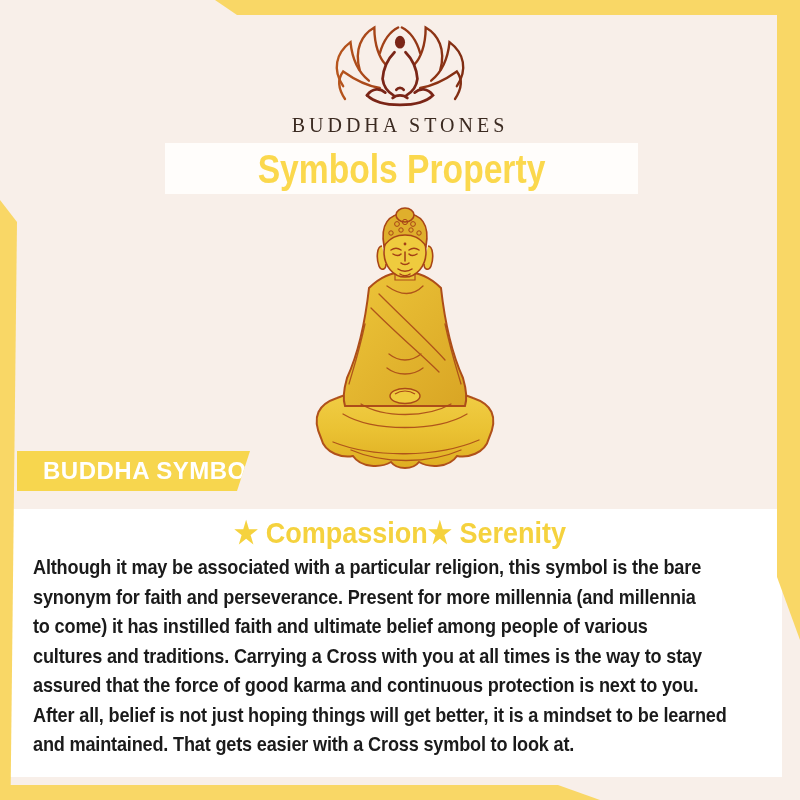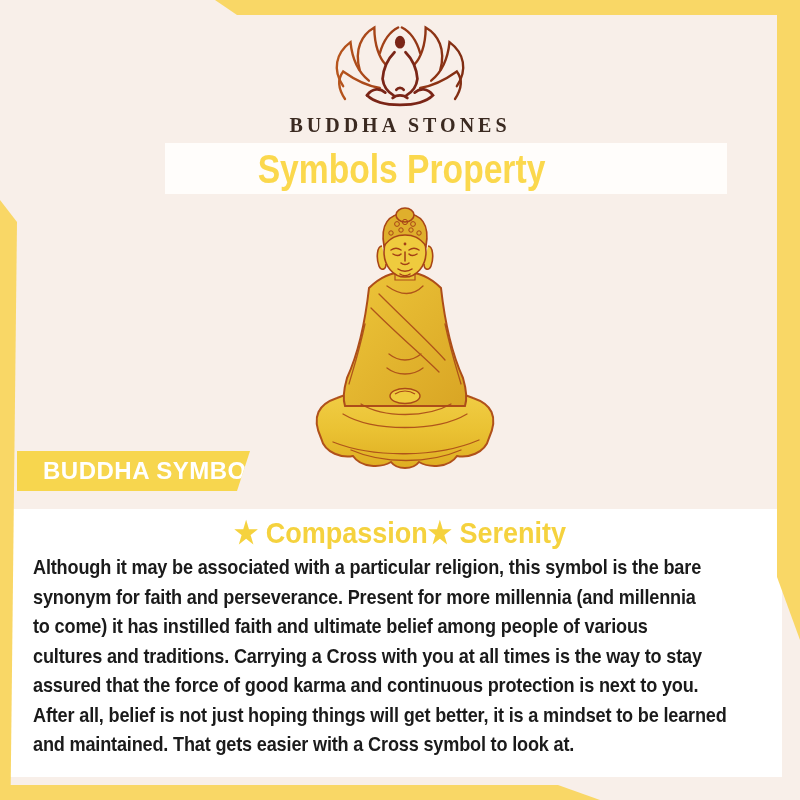--- a/index.html
+++ b/index.html
@@ -15,25 +15,25 @@
   .decor-right-strip{left:777px;top:0;width:23px;height:640px;background:#F9D766;
     clip-path:polygon(0 0,100% 0,100% 100%,0 577px);z-index:3;}
   .decor-left-strip{left:0;top:200px;width:17px;height:600px;background:#F9D766;
     clip-path:polygon(0 0,100% 22px,62% 100%,0 100%);z-index:3;}
   .decor-bottom-band{left:0;top:785px;width:600px;height:15px;background:#F9D766;
     clip-path:polygon(0 0,558px 0,100% 100%,0 100%);z-index:3;}
 
   
   .logo{left:322px;top:22px;width:156px;height:88px;z-index:2;}
   .brand-name{left:0;top:110px;width:800px;text-align:center;
-    font-family:"Liberation Serif", serif;font-size:20px;font-weight:700;
+    font-family:"Liberation Serif", serif;font-size:20px;font-weight:400;
     letter-spacing:4px;color:#3B2A21;line-height:30px;z-index:2;}
 
   
-  .title-banner{left:165px;top:143px;width:562px;height:51px;background:#FFFDFB;z-index:2;}
+  .title-banner{left:165px;top:143px;width:473px;height:51px;background:#FFFDFB;z-index:2;}
   .page-title{left:0;top:0;width:473px;height:51px;line-height:52px;text-align:center;
     font-size:41px;font-weight:bold;color:#FBD84D;
     transform:scaleX(0.82);transform-origin:50% 0;white-space:nowrap;}
 
   
   .buddha{left:303px;top:206px;width:204px;height:282px;z-index:2;}
 
   
   .ribbon{left:17px;top:451px;width:233px;height:40px;background:#F7D64E;
     clip-path:polygon(0 0,100% 0,calc(100% - 13px) 100%,0 100%);z-index:4;}

